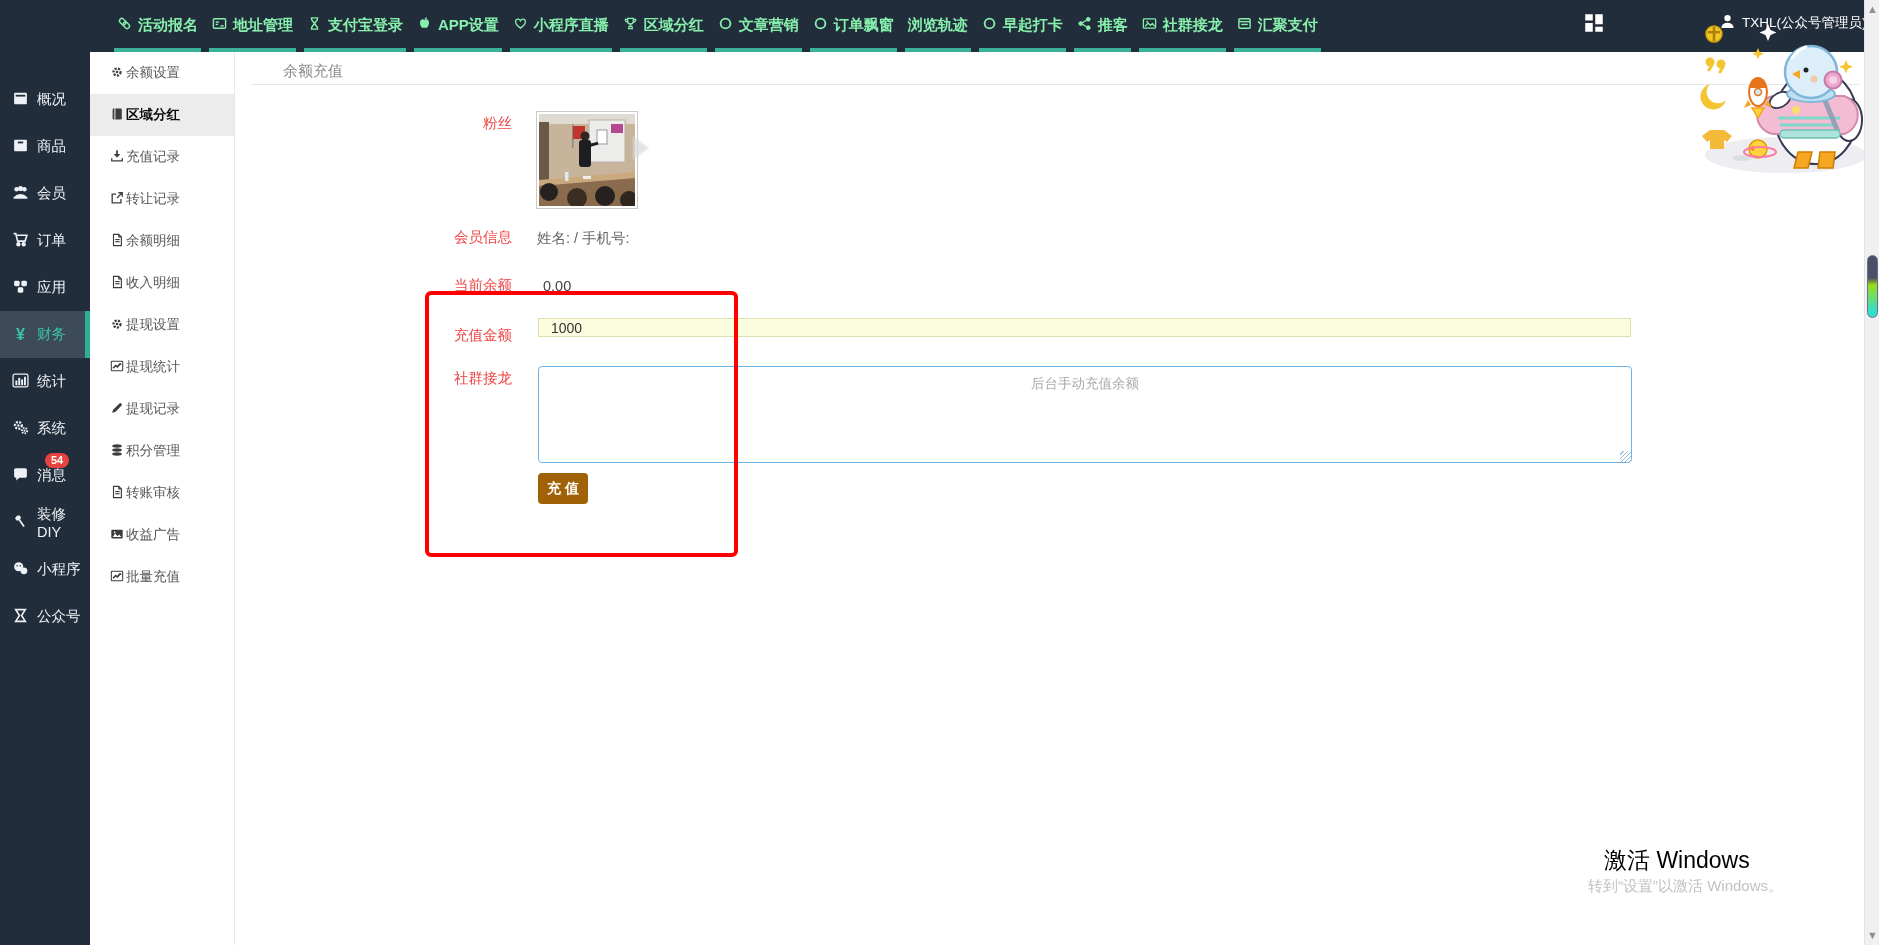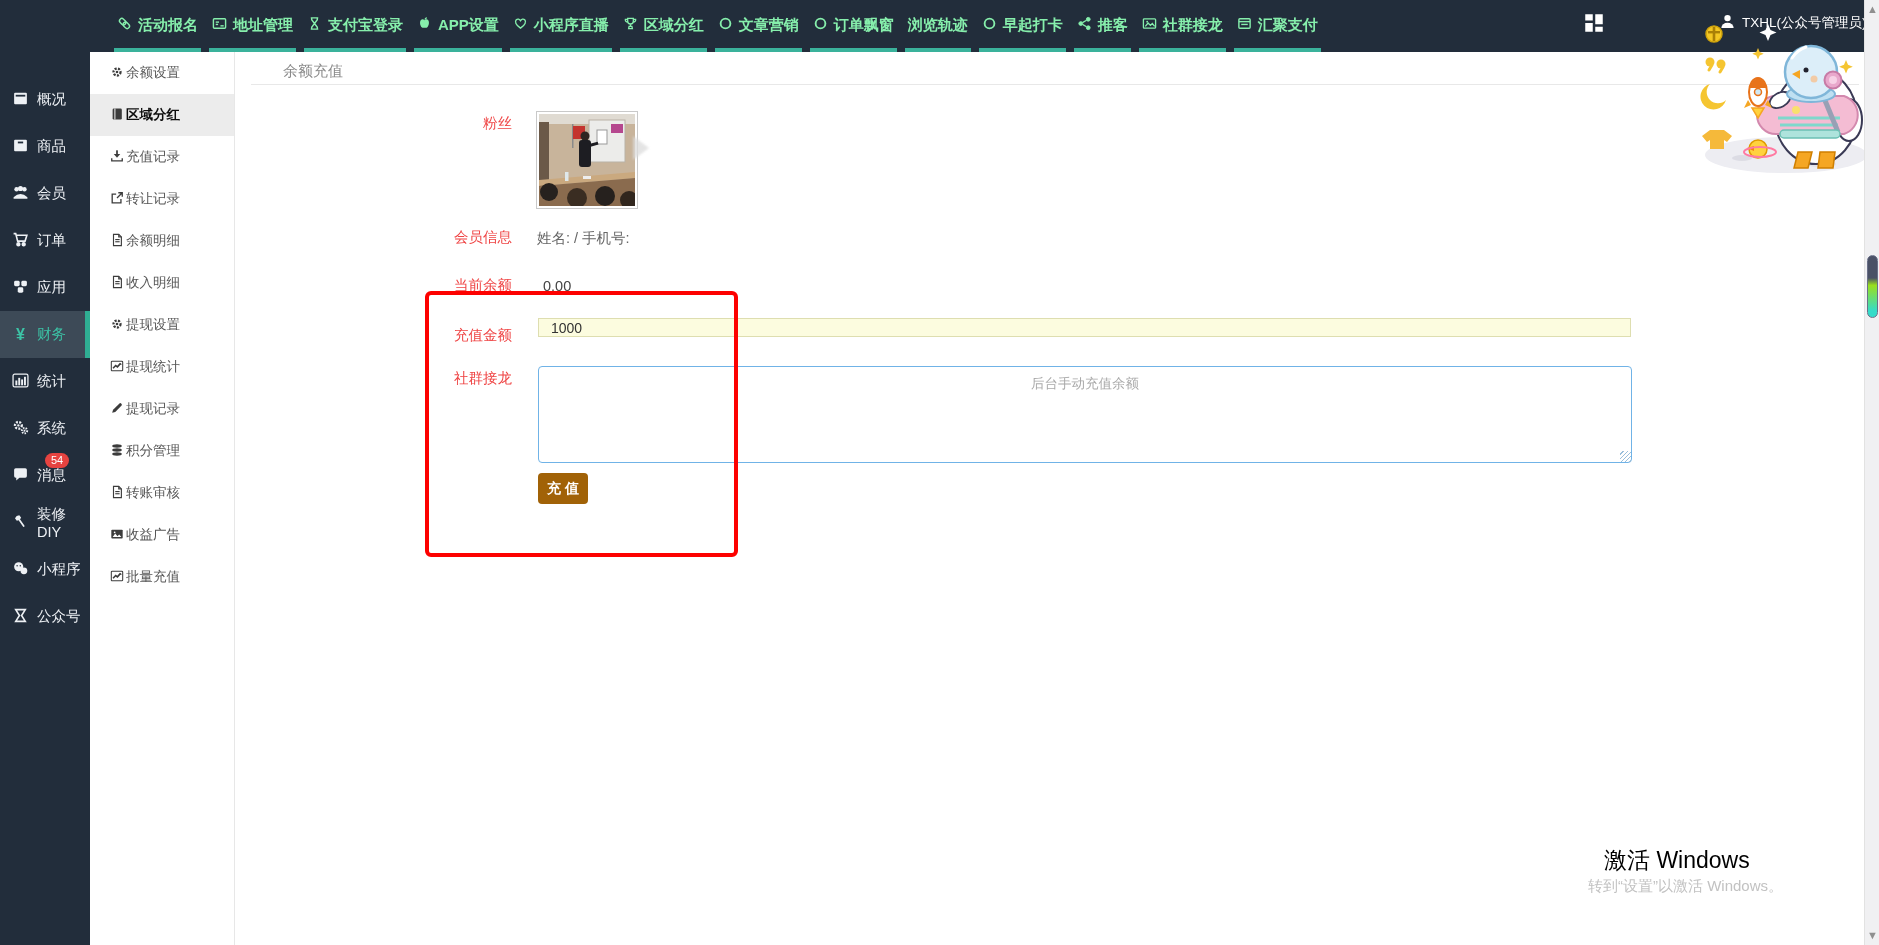--- a/index.html
+++ b/index.html
@@ -24,21 +24,21 @@
   .sidebar { position:absolute; left:0; top:52px; width:90px; height:893px;
     background:#222d3b; padding-top:24px; z-index:4; }
   .side-item { height:47px; display:flex; align-items:center; gap:8px;
     padding-left:12px; color:#eef1f5; font-size:14.5px; position:relative; cursor:pointer; }
   .side-item svg { width:17px; height:17px; flex:none; }
   .side-item .yen { font-size:16px; font-weight:bold; width:17px; text-align:center; flex:none; }
   .side-item.active { background:#3d4a57; color:#3cc3a6; }
   .side-item.active::after { content:""; position:absolute; right:0; top:0;
     bottom:0; width:5px; background:#2fae93; }
   .badge { position:absolute; left:45px; top:1px; background:#e64340; color:#fff;
-    font-size:11px; font-weight:normal; border-radius:9px; padding:1px 6px; line-height:13px; }
+    font-size:11px; font-weight:bold; border-radius:9px; padding:1px 6px; line-height:13px; }
 
   
   .submenu { position:absolute; left:90px; top:52px; width:145px; height:893px;
     background:#fff; border-right:1px solid #e7e7e7; z-index:3; }
   .sub-item { height:42px; display:flex; align-items:center; gap:2px;
     padding-left:20px; color:#565656; font-size:13.5px; cursor:pointer; white-space:nowrap; }
   .sub-item svg { width:14px; height:14px; color:#3c3c3c; flex:none; }
   .sub-item.active { background:#ececec; color:#0d0d0d; font-weight:bold; }
 
   

